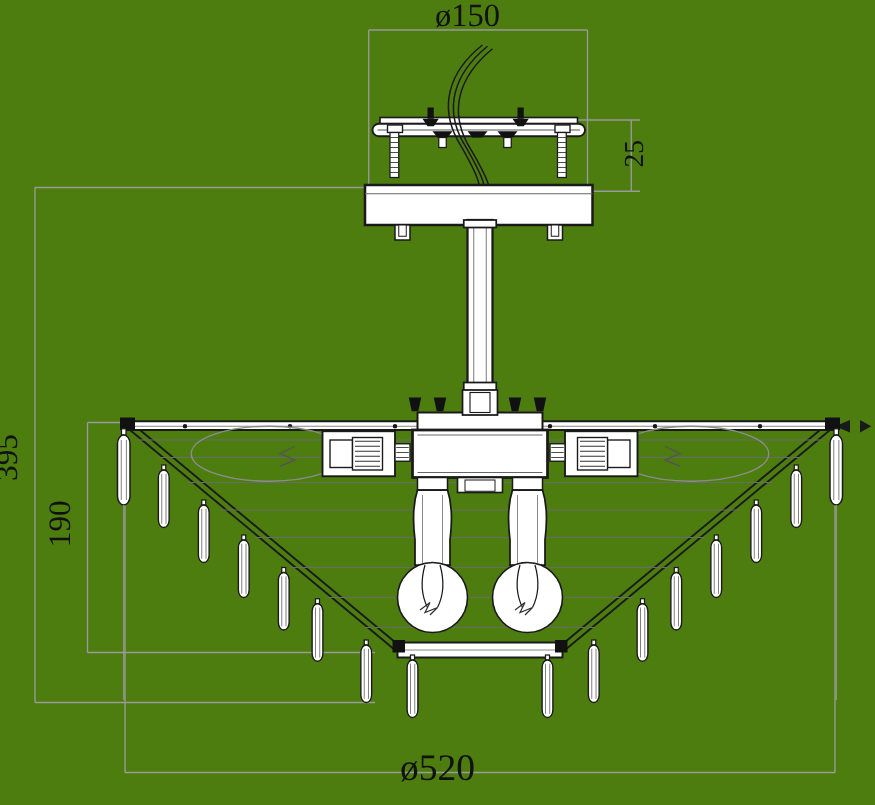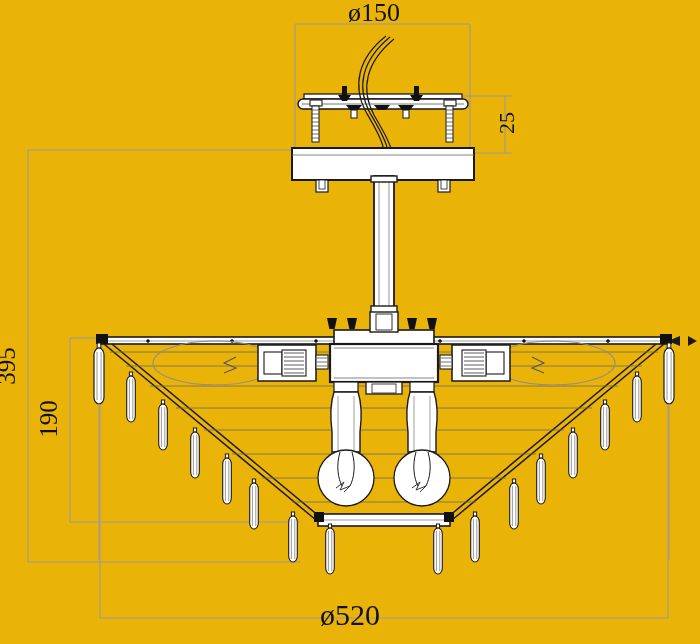--- a/index.html
+++ b/index.html
@@ -1,18 +1,18 @@
 <!DOCTYPE html>
 <html><head>
 <meta charset="utf-8">
 <style>
   html,body{margin:0;padding:0;background:#ffffff;}
   body{width:700px;height:644px;overflow:hidden;
        font-family:"Liberation Serif", serif;}
-  #stage{position:relative;width:700px;height:644px;background:#eab308;}
+  #stage{position:relative;width:700px;height:644px;background:#4d7c0f;}
   #stage svg{position:absolute;left:0;top:0;}
   .dimlbl{position:absolute;font-family:"Liberation Serif",serif;
           color:#111;white-space:nowrap;}
   .vert{transform-origin:center center;}
 </style>
 </head>
 <body>
 
 <div id="stage">
 

